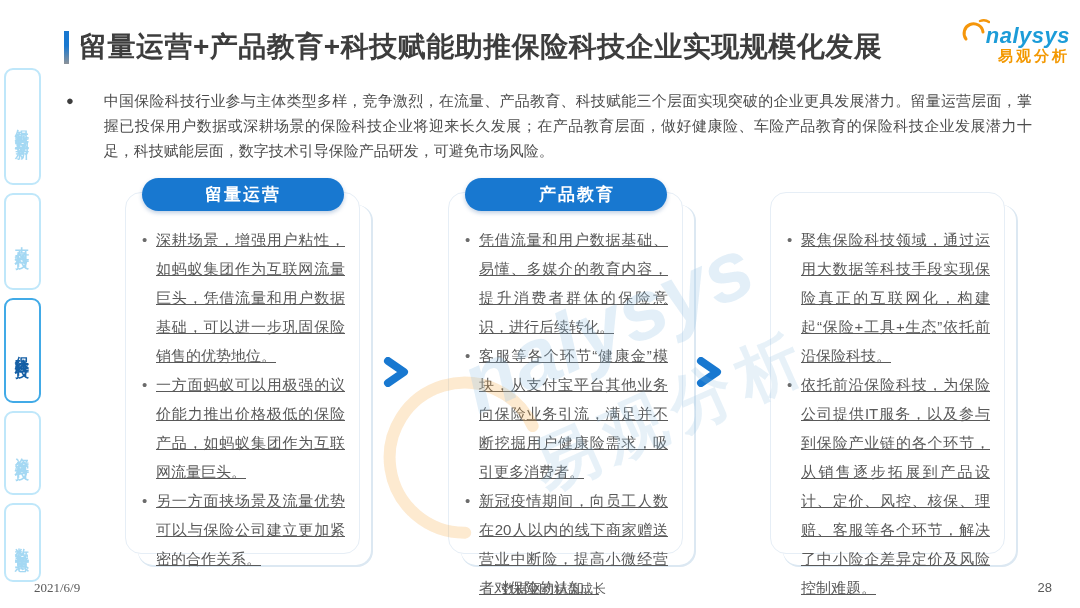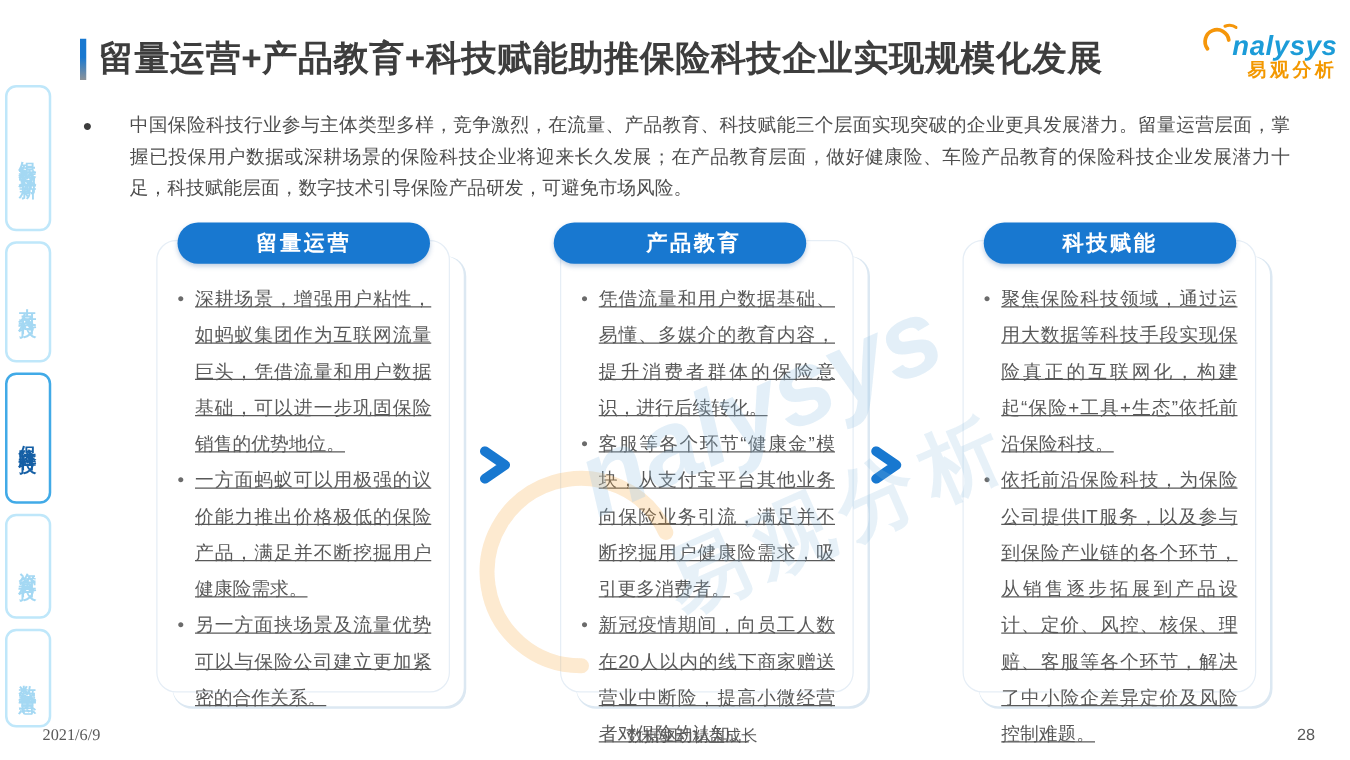--- a/index.html
+++ b/index.html
@@ -55,21 +55,21 @@
   .blist li { display:flex; gap:6px; font-size:15px; line-height:29px; color:#595959; }
   .blist .mk { color:#6b6b6b; flex:0 0 8px; }
   .blist .tx { flex:1; text-align:justify;text-decoration:underline; }
 
   .pill {
     position:absolute; top:0; width:202px; height:33px; border-radius:17px;
     background:#1878d0; color:#fff; font-size:17px; font-weight:bold;
     display:flex; align-items:center; justify-content:center; letter-spacing:2px;
     box-shadow:0 2px 4px rgba(20,80,150,.28); z-index:5;
   }
-  .pill.p1{ left:142px; } .pill.p2{ left:443px;padding-left:22px; } .pill.p3{ left:787px; }
+  .pill.p1{ left:142px; } .pill.p2{ left:465px;padding-left:22px; } .pill.p3{ left:787px; }
 
   .arrow { position:absolute; top:179px; width:28px; height:30px; z-index:5; }
   .arrow.a1{ left:382px; } .arrow.a2{ left:695px; }
 
   
   .watermark {
     position:absolute; left:360px; top:230px; width:460px; height:330px;
     z-index:6; pointer-events:none; transform:rotate(-24deg); opacity:.8;
   }
   .wm-brand { position:absolute; left:120px; top:60px; font-size:84px; font-weight:bold; font-style:italic; color:rgba(140,190,225,.30); white-space:nowrap; }
@@ -119,21 +119,21 @@
 
   <div class="card c1">
     <div class="card-body">
       <ul class="blist">
         <li>
             <span class="mk">•</span>
             <span class="tx">深耕场景，增强用户粘性，如蚂蚁集团作为互联网流量巨头，凭借流量和用户数据基础，可以进一步巩固保险销售的优势地位。</span>
           </li>
         <li>
             <span class="mk">•</span>
-            <span class="tx">一方面蚂蚁可以用极强的议价能力推出价格极低的保险产品，满足并不断挖掘用户健康险需求。</span>
+            <span class="tx">一方面蚂蚁可以用极强的议价能力推出价格极低的保险产品，如蚂蚁集团作为互联网流量巨头。</span>
           </li>
         <li>
             <span class="mk">•</span>
             <span class="tx">另一方面挟场景及流量优势可以与保险公司建立更加紧密的合作关系。</span>
           </li>
       </ul>
     </div>
   </div>
 
   <div class="card c2">
@@ -165,21 +165,20 @@
         <li>
             <span class="mk">•</span>
             <span class="tx">依托前沿保险科技，为保险公司提供IT服务，以及参与到保险产业链的各个环节，从销售逐步拓展到产品设计、定价、风控、核保、理赔、客服等各个环节，解决了中小险企差异定价及风险控制难题。</span>
           </li>
       </ul>
     </div>
   </div>
 
   <div class="pill p1">留量运营</div>
   <div class="pill p2">产品教育</div>
-  <div class="pill p3">科技赋能</div>
 
   <span class="arrow a1">
     <svg width="28" height="30" viewBox="0 0 28 30">
         <polyline points="6,4 22,15 6,26" fill="none" stroke="#1878d0" stroke-width="8" stroke-linecap="round" stroke-linejoin="round"></polyline>
       </svg>
   </span>
   <span class="arrow a2">
     <svg width="28" height="30" viewBox="0 0 28 30">
         <polyline points="6,4 22,15 6,26" fill="none" stroke="#1878d0" stroke-width="8" stroke-linecap="round" stroke-linejoin="round"></polyline>
       </svg>

